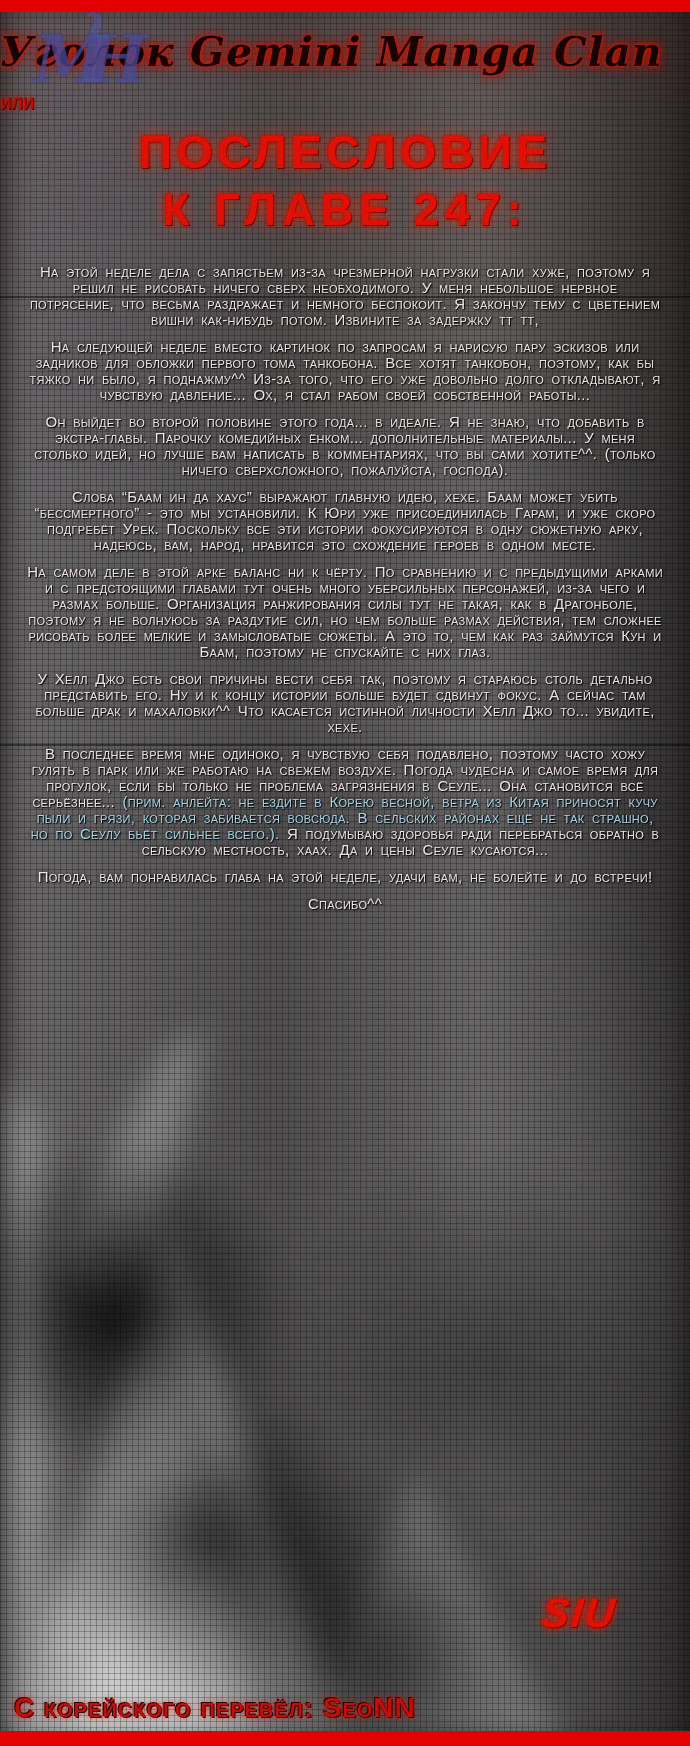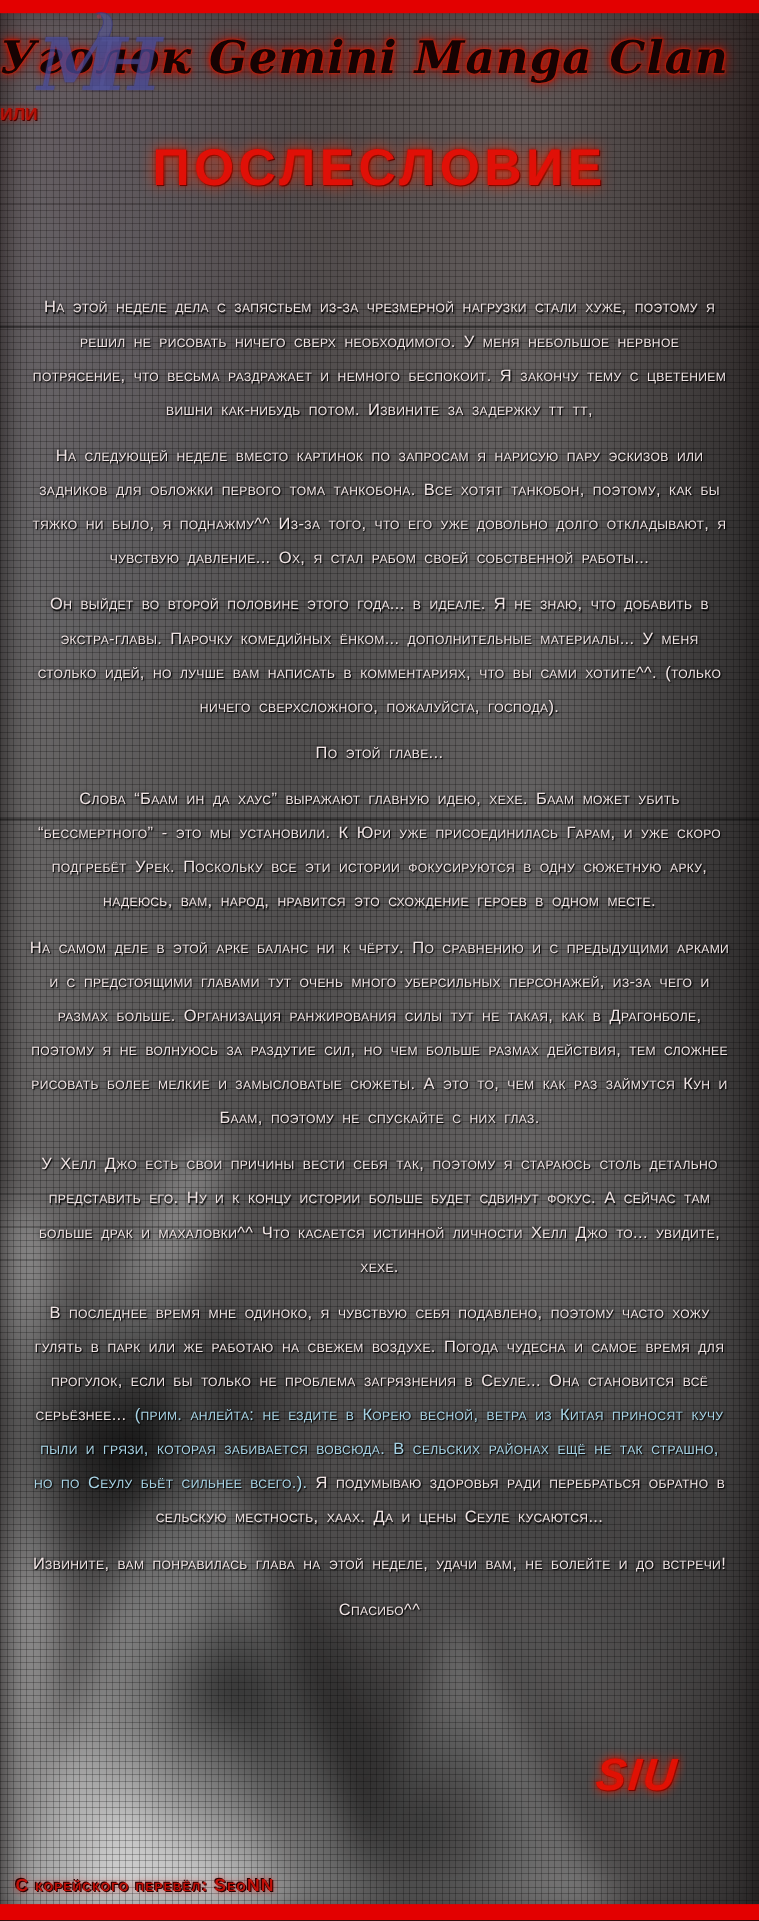--- a/index.html
+++ b/index.html
@@ -57,34 +57,34 @@
     font-size:23px;font-weight:bold;color:#b41007;font-variant:small-caps;
     text-shadow:0 0 6px rgba(220,20,0,.8),1px 1px 0 #2a0000;}
   .big-red{position:absolute;left:0;width:100%;text-align:center;font-weight:bold;
     color:#e01007;font-variant:small-caps;
     text-shadow:0 0 14px rgba(255,42,0,.85),0 0 4px #7a0500,1px 1px 0 #3a0000;}
   .afterword-title{top:124px;font-size:47px;letter-spacing:4px;}
   .chapter-heading{top:184px;font-size:45px;letter-spacing:6px;}
   
   .afterword-body{position:absolute;top:264px;left:0;right:0;padding:0 27px;z-index:4;
     text-align:center;font-variant:small-caps;
-    font-size:15px;line-height:31px;letter-spacing:.3px;word-spacing:3px;
+    font-size:15px;line-height:16px;letter-spacing:.3px;word-spacing:3px;
     color:#efe3e3;
     text-shadow:1px 1px 1px rgba(0,0,0,.95),0 0 4px rgba(0,0,0,.7);}
   .afterword-body p{margin:0 0 11px 0;}
   .note{color:#a8d4e6;}
   
   .signature{position:absolute;top:1590px;right:74px;z-index:5;
     font-weight:bold;font-style:italic;font-size:41px;letter-spacing:2px;
     color:#e01104;transform:skewX(-6deg);
     text-shadow:0 0 10px #ff2000,0 0 4px #8a0000,1px 1px 0 #300;}
   .footer{position:absolute;left:0;bottom:22px;width:100%;padding:0 14px;box-sizing:border-box;
     display:flex;justify-content:space-between;align-items:baseline;z-index:5;
     font-variant:small-caps;font-weight:bold;}
-  .credit{font-size:16px;letter-spacing:1px;color:#c20f08;
+  .credit{font-size:28px;letter-spacing:1px;color:#c20f08;
     text-shadow:1px 1px 0 #2a0000,-1px -1px 0 #2a0000,0 0 7px rgba(210,10,0,.9);}
   .site-url{font-size:22px;letter-spacing:.5px;color:#e8150c;
     text-shadow:0 0 6px rgba(255,30,0,.85),1px 1px 1px #000;}
 </style>
 </head>
 <body>
 
 <div class="page">
 
   <div class="bg-art">
@@ -108,31 +108,31 @@
     <svg class="wm-dragon" width="56" height="52" viewBox="0 0 56 52">
       <path d="M30 50 C22 40 20 28 26 20 C30 14 28 8 22 6 C30 4 36 8 36 16 C36 24 30 30 32 38 C33 44 36 47 40 48 Z" fill="rgba(85,90,170,0.6)" stroke="rgba(60,60,140,0.8)" stroke-width="1"></path>
       <circle cx="24" cy="9" r="2" fill="rgba(160,60,80,0.8)"></circle>
     </svg>
     <div class="wm-mono">MH</div>
   </div>
 
   <div class="clan-title">Уголок Gemini Manga Clan</div>
   <div class="or-word">или</div>
   <div class="big-red afterword-title">ПОСЛЕСЛОВИЕ</div>
+  <div class="big-red chapter-heading">К ГЛАВЕ 247:</div>
 
   <div class="afterword-body">
     <p>На этой неделе дела с запястьем из-за чрезмерной нагрузки стали хуже, поэтому я решил не рисовать ничего сверх необходимого. У меня небольшое нервное потрясение, что весьма раздражает и немного беспокоит. Я закончу тему с цветением вишни как-нибудь потом. Извините за задержку тт тт,</p>
     <p>На следующей неделе вместо картинок по запросам я нарисую пару эскизов или задников для обложки первого тома танкобона. Все хотят танкобон, поэтому, как бы тяжко ни было, я поднажму^^ Из-за того, что его уже довольно долго откладывают, я чувствую давление... Ох, я стал рабом своей собственной работы...</p>
     <p>Он выйдет во второй половине этого года... в идеале. Я не знаю, что добавить в экстра-главы. Парочку комедийных ёнком... дополнительные материалы... У меня столько идей, но лучше вам написать в комментариях, что вы сами хотите^^. (только ничего сверхсложного, пожалуйста, господа).</p>
-    <p>По этой главе...</p>
     <p>Слова “Баам ин да хаус” выражают главную идею, хехе. Баам может убить “бессмертного” - это мы установили. К Юри уже присоединилась Гарам, и уже скоро подгребёт Урек. Поскольку все эти истории фокусируются в одну сюжетную арку, надеюсь, вам, народ, нравится это схождение героев в одном месте.</p>
     <p>На самом деле в этой арке баланс ни к чёрту. По сравнению и с предыдущими арками и с предстоящими главами тут очень много уберсильных персонажей, из-за чего и размах больше. Организация ранжирования силы тут не такая, как в Драгонболе, поэтому я не волнуюсь за раздутие сил, но чем больше размах действия, тем сложнее рисовать более мелкие и замысловатые сюжеты. А это то, чем как раз займутся Кун и Баам, поэтому не спускайте с них глаз.</p>
     <p>У Хелл Джо есть свои причины вести себя так, поэтому я стараюсь столь детально представить его. Ну и к концу истории больше будет сдвинут фокус. А сейчас там больше драк и махаловки^^ Что касается истинной личности Хелл Джо то... увидите, хехе.</p>
     <p><span>В последнее время мне одиноко, я чувствую себя подавлено, поэтому часто хожу гулять в парк или же работаю на свежем воздухе. Погода чудесна и самое время для прогулок, если бы только не проблема загрязнения в Сеуле... Она становится всё серьёзнее... </span><span class="note">(прим. анлейта: не ездите в Корею весной, ветра из Китая приносят кучу пыли и грязи, которая забивается вовсюда. В сельских районах ещё не так страшно, но по Сеулу бьёт сильнее всего.).</span><span> Я подумываю здоровья ради перебраться обратно в сельскую местность, хаах. Да и цены Сеуле кусаются...</span></p>
-    <p>Извините, вам понравилась глава на этой неделе, удачи вам, не болейте и до встречи!</p>
+    <p>Погода, вам понравилась глава на этой неделе, удачи вам, не болейте и до встречи!</p>
     <p>Спасибо^^</p>
   </div>
 
   <div class="signature">SIU</div>
 
   <div class="footer">
     <span class="credit">С корейского перевёл: SeoNN</span>
   </div>
 
 </div>

